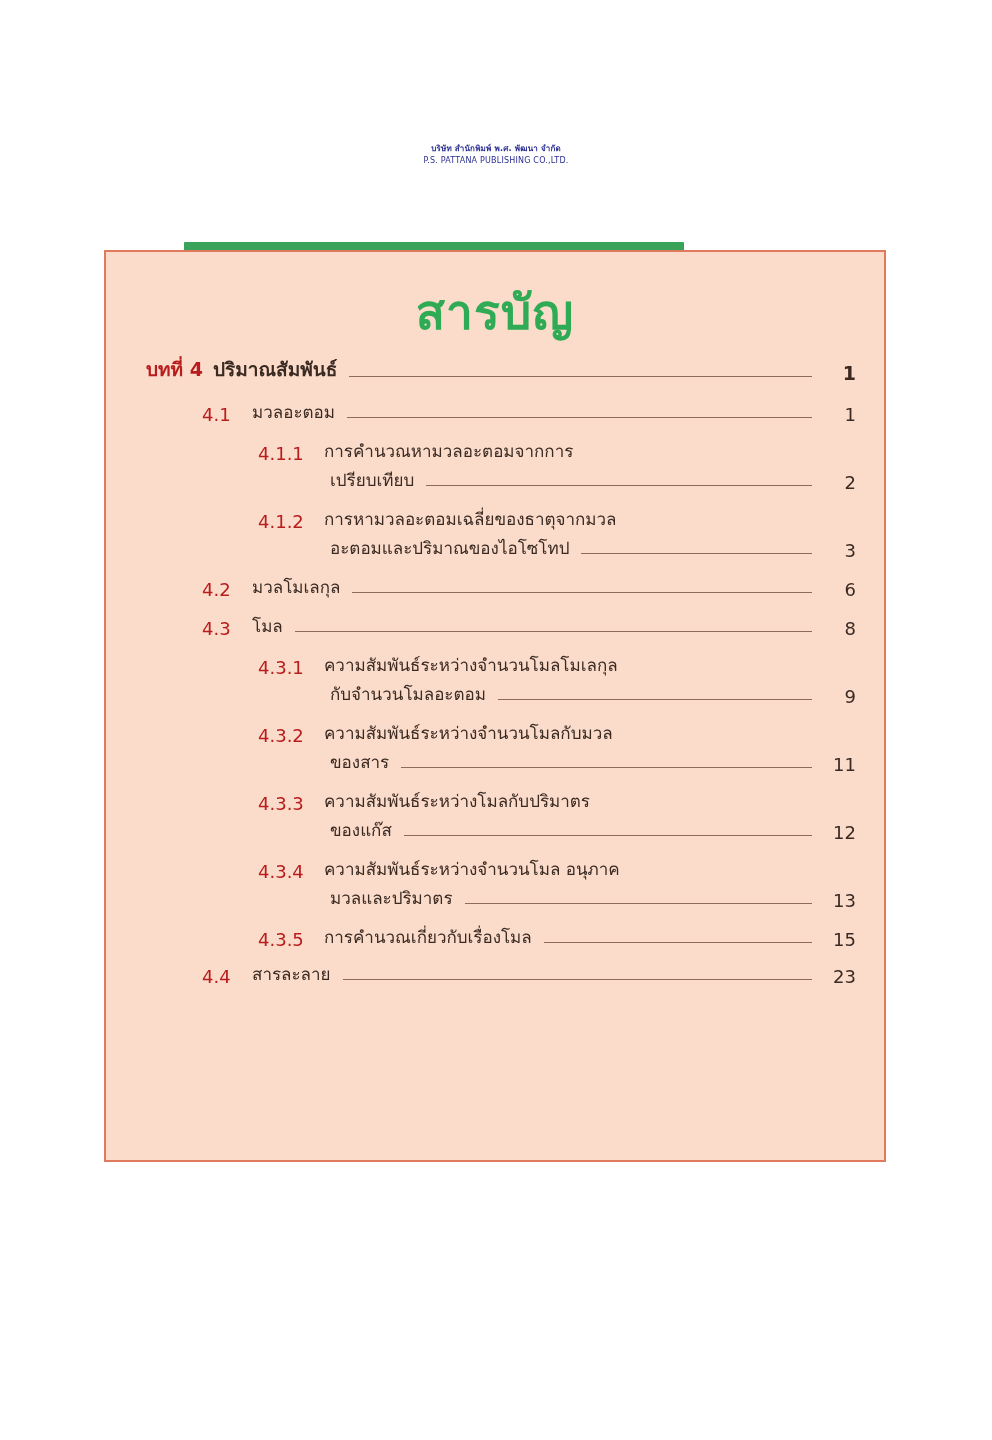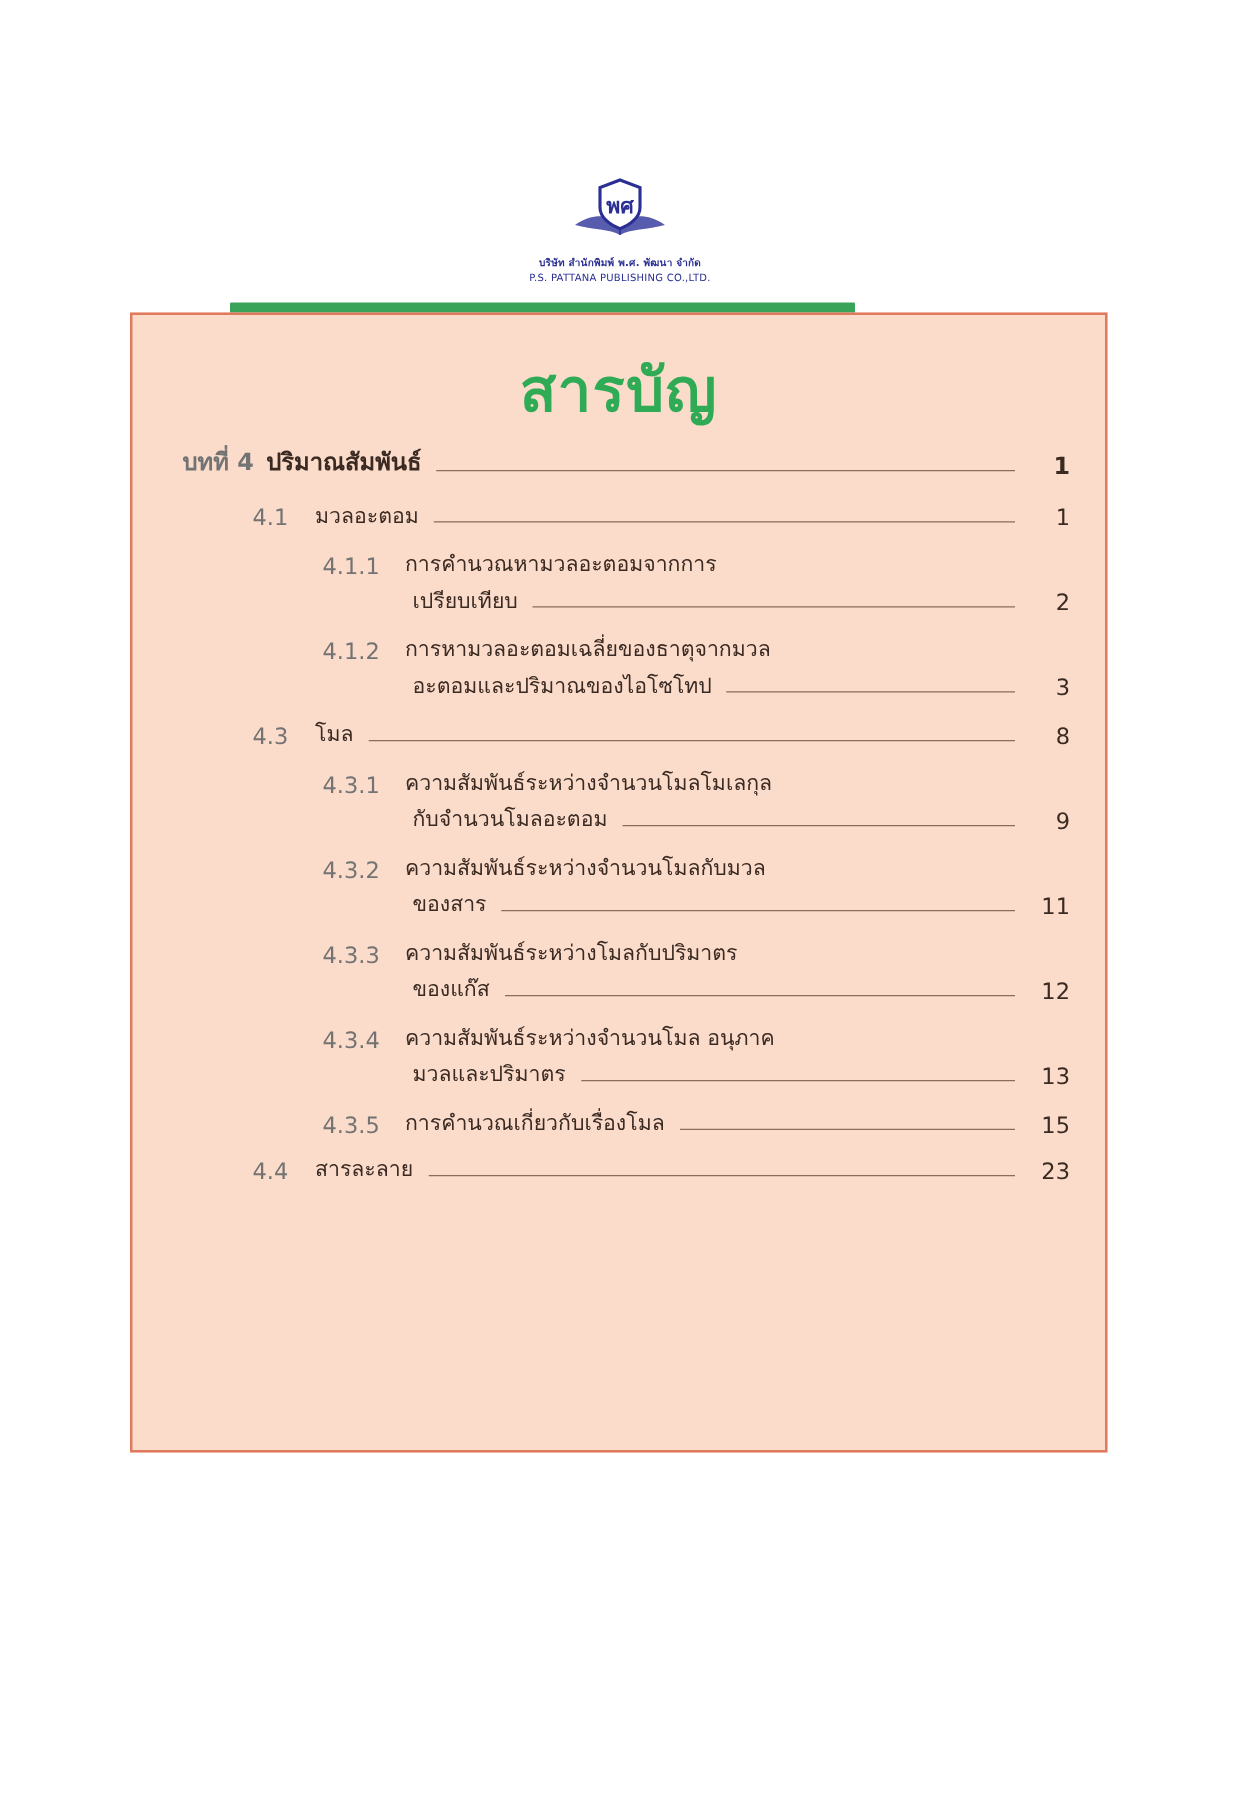--- a/index.html
+++ b/index.html
@@ -89,21 +89,21 @@
   .toc-body {
     padding: 4px 28px 0 40px;
   }
   .row {
     display: flex;
     align-items: flex-end;
     margin-bottom: 6px;
   }
   .row .num {
     flex: 0 0 auto;
-    color: #737373;
+    color: #b91c1c;
     font-size: 18px;
     white-space: nowrap;
   }
   .row .label {
     flex: 0 0 auto;
     color: #3a2a22;
     font-size: 17px;
     white-space: nowrap;
     margin-left: 10px;
   }
@@ -137,30 +137,20 @@
   
   .wrap-first { margin-bottom: 2px; }
   .wrap-first .page { visibility: hidden; }
   .wrap-second { padding-left: 184px; margin-bottom: 12px; justify-content: center; }
   .wrap-second .label { margin-left: 0; }
 </style>
 </head>
 <body>
 
 <div class="logo-block">
-  <div class="logo-mark">
-    <svg class="logo-shield" width="96" height="60" viewBox="0 0 96 60" xmlns="http://www.w3.org/2000/svg">
-
-      <path d="M12 40 C26 30, 40 32, 48 38 C56 32, 70 30, 84 40 C70 44, 56 43, 48 48 C40 43, 26 44, 12 40 Z" fill="#3b3fa0" opacity="0.85"></path>
-      <path d="M48 38 L48 48" stroke="#2b2f93" stroke-width="1.2"></path>
-
-      <path d="M48 4 L64 10 L64 26 C64 34, 56 40, 48 43 C40 40, 32 34, 32 26 L32 10 Z" fill="#ffffff" stroke="#2b2f93" stroke-width="2.5"></path>
-      <text x="48" y="30" font-size="17" font-weight="bold" fill="#2b2f93" text-anchor="middle" font-family="DejaVu Sans, sans-serif">พศ</text>
-    </svg>
-  </div>
   <div class="logo-caption-1">บริษัท สำนักพิมพ์ พ.ศ. พัฒนา จำกัด</div>
   <div class="logo-caption-2">P.S. PATTANA PUBLISHING CO.,LTD.</div>
 </div>
 
 <div class="green-bar"></div>
 
 <div class="page-frame">
   <div class="toc-title">สารบัญ</div>
   <div class="toc-body">
 
@@ -197,20 +187,26 @@
 
       <span class="page">3</span>
     </div>
     <div class="row lvl-2 wrap-second">
 
       <span class="label">อะตอมและปริมาณของไอโซโทป</span>
       <span class="leader"></span>
       <span class="page">3</span>
     </div>
 
+    <div class="row lvl-1">
+      <span class="num">4.2</span>
+      <span class="label">มวลโมเลกุล</span>
+      <span class="leader"></span>
+      <span class="page">6</span>
+    </div>
 
     <div class="row lvl-1">
       <span class="num">4.3</span>
       <span class="label">โมล</span>
       <span class="leader"></span>
       <span class="page">8</span>
     </div>
 
     <div class="row lvl-2 wrap-first">
       <span class="num">4.3.1</span>

